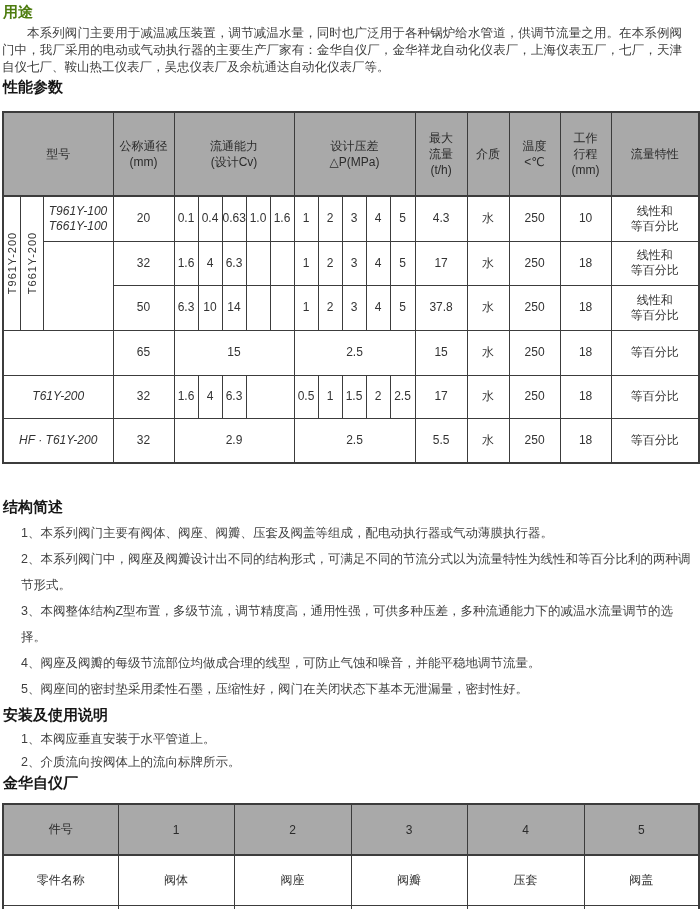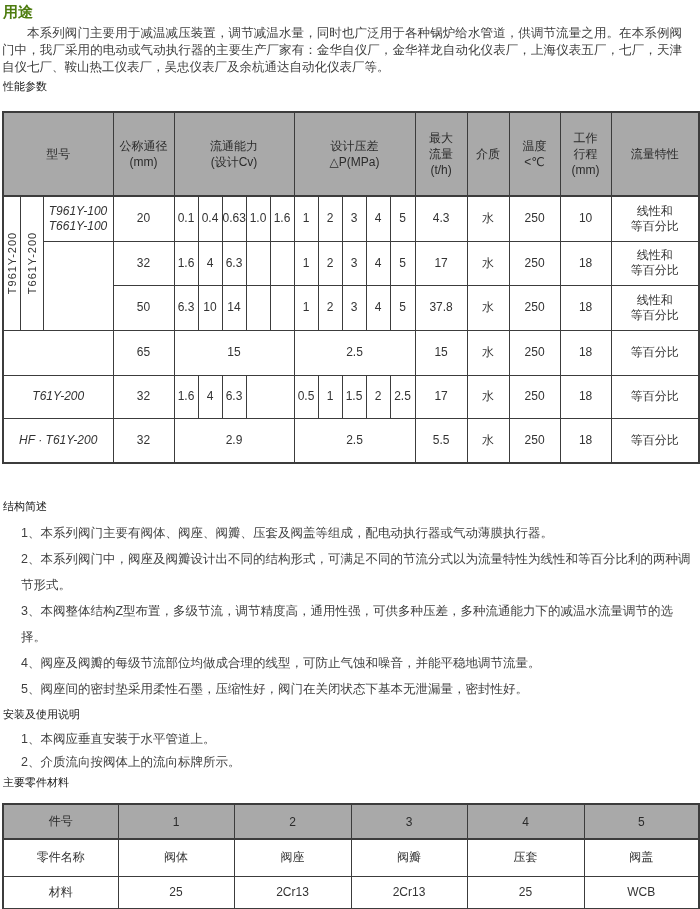--- a/index.html
+++ b/index.html
@@ -9,21 +9,21 @@
     font-family:"Liberation Sans","DejaVu Sans",sans-serif;
     color:#3f3f3f; overflow:hidden;
   }
   .page { padding:3px 2px 0 2px; width:700px; }
 
   .h-blue {
     color:#4d7c0f; font-size:15px; font-weight:bold;
     line-height:18px; margin:0 0 0 1px;
   }
   .h-black {
-    color:#161616; font-size:11px; font-weight:normal;
+    color:#161616; font-size:15px; font-weight:bold;
     line-height:17px; margin:0 0 0 1px;
   }
   .para {
     font-size:12.5px; line-height:17px; text-indent:2em;
     margin:4px 16px 0 0; color:#3f3f3f; text-align:justify;
   }
   .items { margin:5px 0 0 0; }
   .item { font-size:12.5px; line-height:26px; padding-left:19px; color:#3f3f3f; }
   .items-tight .item { line-height:23px; }
 
@@ -58,21 +58,21 @@
     white-space:nowrap; font-size:11px; letter-spacing:1px; color:#333;
   }
 
   
   table.mat {
     border-collapse:collapse; table-layout:fixed; width:696px;
     border:2px solid #3c3c3c; margin-top:12px;
   }
   table.mat td {
     border:1px solid #3c3c3c; text-align:center; vertical-align:middle;
-    font-size:12px; color:#333; padding:0;
+    font-size:12px; color:#333; padding:16px;
   }
   tr.mat-header td { background:#a9a9a9; color:#2b2b2b; height:35px; border-bottom-width:2px; }
   tr.mat-r2 td { height:37px; }
   tr.mat-r3 td { height:33px; }
 </style>
 </head>
 <body>
 
 <div class="page">
 
@@ -238,21 +238,21 @@
     <div class="item">4、阀座及阀瓣的每级节流部位均做成合理的线型，可防止气蚀和噪音，并能平稳地调节流量。</div>
     <div class="item">5、阀座间的密封垫采用柔性石墨，压缩性好，阀门在关闭状态下基本无泄漏量，密封性好。</div>
   </div>
 
   <div class="h-black mt-install">安装及使用说明</div>
   <div class="items items-tight">
     <div class="item">1、本阀应垂直安装于水平管道上。</div>
     <div class="item">2、介质流向按阀体上的流向标牌所示。</div>
   </div>
 
-  <div class="h-black mt-mat">主要零件材料</div>
+  <div class="h-black mt-mat">金华自仪厂</div>
 
   <table class="mat">
     <colgroup>
       <col style="width:115px">
         <col style="width:116px">
         <col style="width:117px">
       <col style="width:116px">
         <col style="width:117px">
         <col style="width:115px">
     </colgroup>

